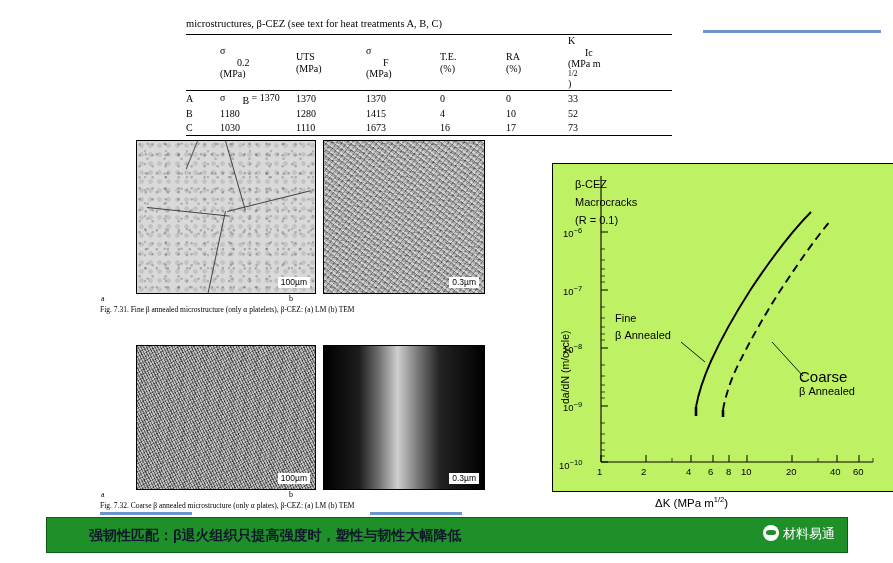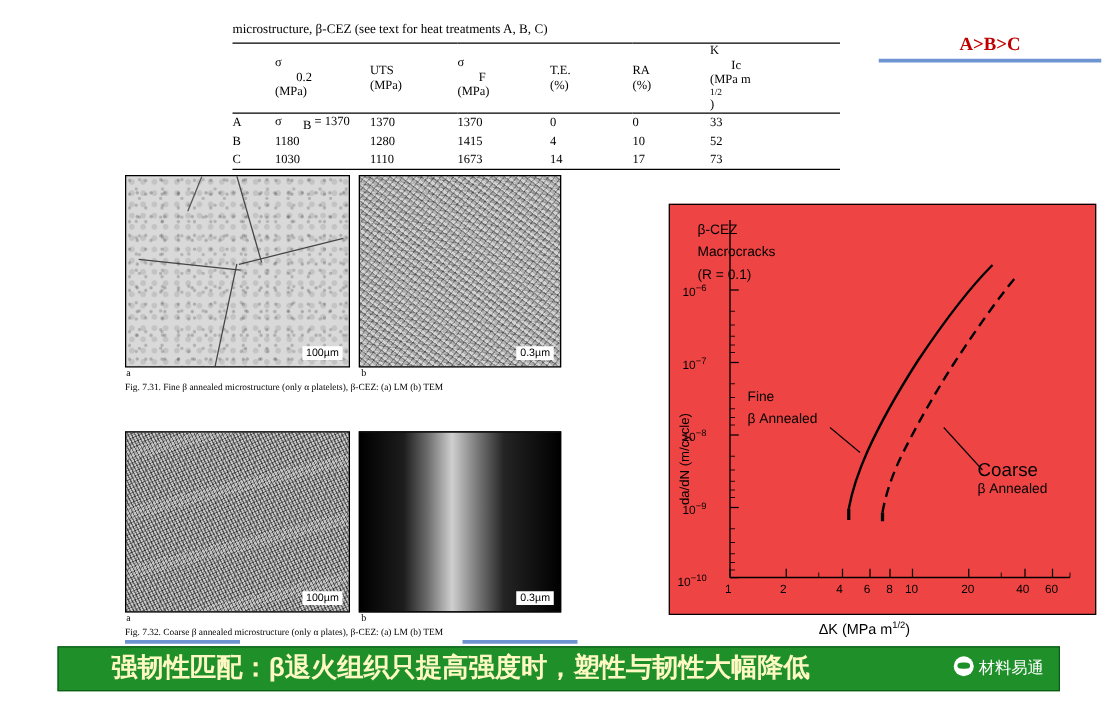--- a/index.html
+++ b/index.html
@@ -30,21 +30,21 @@
   .sub{font-size:10px;vertical-align:sub;margin-left:17px;}
   .sup{font-size:7.5px;vertical-align:super;}
 
   
   #red-title{right:12px;top:28px;width:178px;text-align:center;}
   #red-title .l1{color:#c00000;font-weight:bold;font-size:15px;line-height:1.15;}
   #red-title .l2{color:#c00000;font-weight:bold;font-size:15px;line-height:1.15;}
   #red-title .ul{margin-top:2px;height:3px;background:#6f94d2;}
 
   
-  .micro{border:1px solid #000;position:absolute;overflow:hidden;}
+  .micro{border:1px solid #000;position:absolute;overflow:hidden;margin-left:36px;}
   .scalebar{position:absolute;right:5px;bottom:5px;background:#fff;color:#000;
     font-size:8.5px;font-family:"Liberation Sans",sans-serif;padding:0 3px;
     border:0px solid #000;line-height:1.3;}
   .panel-letter{position:absolute;font-size:8px;font-family:"Liberation Serif",serif;}
   .figcap{position:absolute;font-size:7.5px;line-height:1.2;color:#000;}
 
   
   .tex-a{
     background-color:#d9d9d9;
     background-image:
@@ -73,46 +73,46 @@
     background-color:#2b2b2b;
     background-image:
       linear-gradient(90deg, #000 0%, #1d1d1d 22%, #6e6e6e 34%, #cfcfcf 46%, #7d7d7d 58%, #242424 72%, #000 100%),
       repeating-linear-gradient(3deg, rgba(255,255,255,0.05) 0 2px, rgba(0,0,0,0.05) 2px 5px);
   }
 
   
   .gb{position:absolute;background:#3a3a3a;transform-origin:0 0;}
 
   
-  #graph-box{left:535px;top:163px;width:340px;height:327px;border:1.2px solid #000;background:#ef4444;}
+  #graph-box{left:552px;top:163px;width:340px;height:327px;border:1.2px solid #000;background:#bef264;}
   .gtxt{position:absolute;font-family:"Liberation Sans",sans-serif;font-size:11px;color:#000;}
   .tick-lbl{position:absolute;font-family:"Liberation Sans",sans-serif;font-size:9.5px;color:#000;text-align:center;}
   .ylab{position:absolute;font-family:"Liberation Sans",sans-serif;font-size:10.5px;
     transform:rotate(-90deg);transform-origin:0 0;white-space:nowrap;}
 
   
   #banner{left:46px;top:517px;width:800px;height:34px;background:#1f8f2a;
     border:1.5px solid #0d5c16;}
-  #banner .txt{color:#fef9c3;font-family:"Liberation Sans",sans-serif;font-size:21px;
+  #banner .txt{color:#0f172a;font-family:"Liberation Sans",sans-serif;font-size:14px;
     font-weight:bold;line-height:34px;padding-left:42px;white-space:nowrap;}
   #wechat{position:absolute;right:10px;top:521px;width:120px;height:26px;
     color:#ffffff;font-family:"Liberation Sans",sans-serif;font-size:13px;line-height:26px;}
   #wechat .dot{display:inline-block;width:16px;height:16px;border-radius:50%;
     background:#ffffff;vertical-align:-3px;margin-right:4px;position:relative;}
   #wechat .dot:after{content:"";position:absolute;left:3px;top:5px;width:10px;height:5px;
     border-radius:40%;background:#1f8f2a;}
   .blue-sep{position:absolute;height:3px;background:#6f94d2;}
 </style>
 </head>
 <body>
 
 <div class="abs" id="table-block">
   <div class="tbl-caption">
     <br>
-    <span>microstructure, β-CEZ (see text for heat treatments A, B, C)</span>
+    <span>microstructures, β-CEZ (see text for heat treatments A, B, C)</span>
   </div>
 
   <table class="data">
     <thead>
       <tr class="rule-top">
         <th class="hdr-cell col0"></th>
         <th class="hdr-cell col1">
           <span>σ<span class="sub">0.2</span></span>
           <span>(MPa)</span>
         </th>
@@ -155,31 +155,30 @@
         <td>1415</td>
         <td>4</td>
         <td>10</td>
         <td>52</td>
       </tr>
       <tr class="body-row">
         <td>C</td>
         <td>1030</td>
         <td>1110</td>
         <td>1673</td>
-        <td>14</td>
+        <td>16</td>
         <td>17</td>
         <td>73</td>
       </tr>
     </tbody>
   </table>
   <div style="border-top:1.4px solid #000;width:486px;margin-top:1px;"></div>
 </div>
 
 <div class="abs" id="red-title">
-  <div class="l2">A&gt;B&gt;C</div>
   <div class="ul"></div>
 </div>
 
 <div class="micro tex-a" style="left:100px;top:140px;width:178px;height:152px;">
   <div class="gb" style="left:12px;top:0px;width:1.4px;height:72px;background:#444;transform:rotate(-16deg);left:88px;"></div>
   <div class="gb" style="left:88px;top:70px;width:1.4px;height:86px;background:#444;transform:rotate(12deg);"></div>
   <div class="gb" style="left:10px;top:66px;width:82px;height:1.4px;background:#444;transform:rotate(6deg);"></div>
   <div class="gb" style="left:90px;top:70px;width:86px;height:1.4px;background:#444;transform:rotate(-14deg);"></div>
   <div class="gb" style="left:60px;top:0px;width:1.2px;height:30px;background:#555;transform:rotate(22deg);"></div>
   <div class="scalebar">100µm</div>

